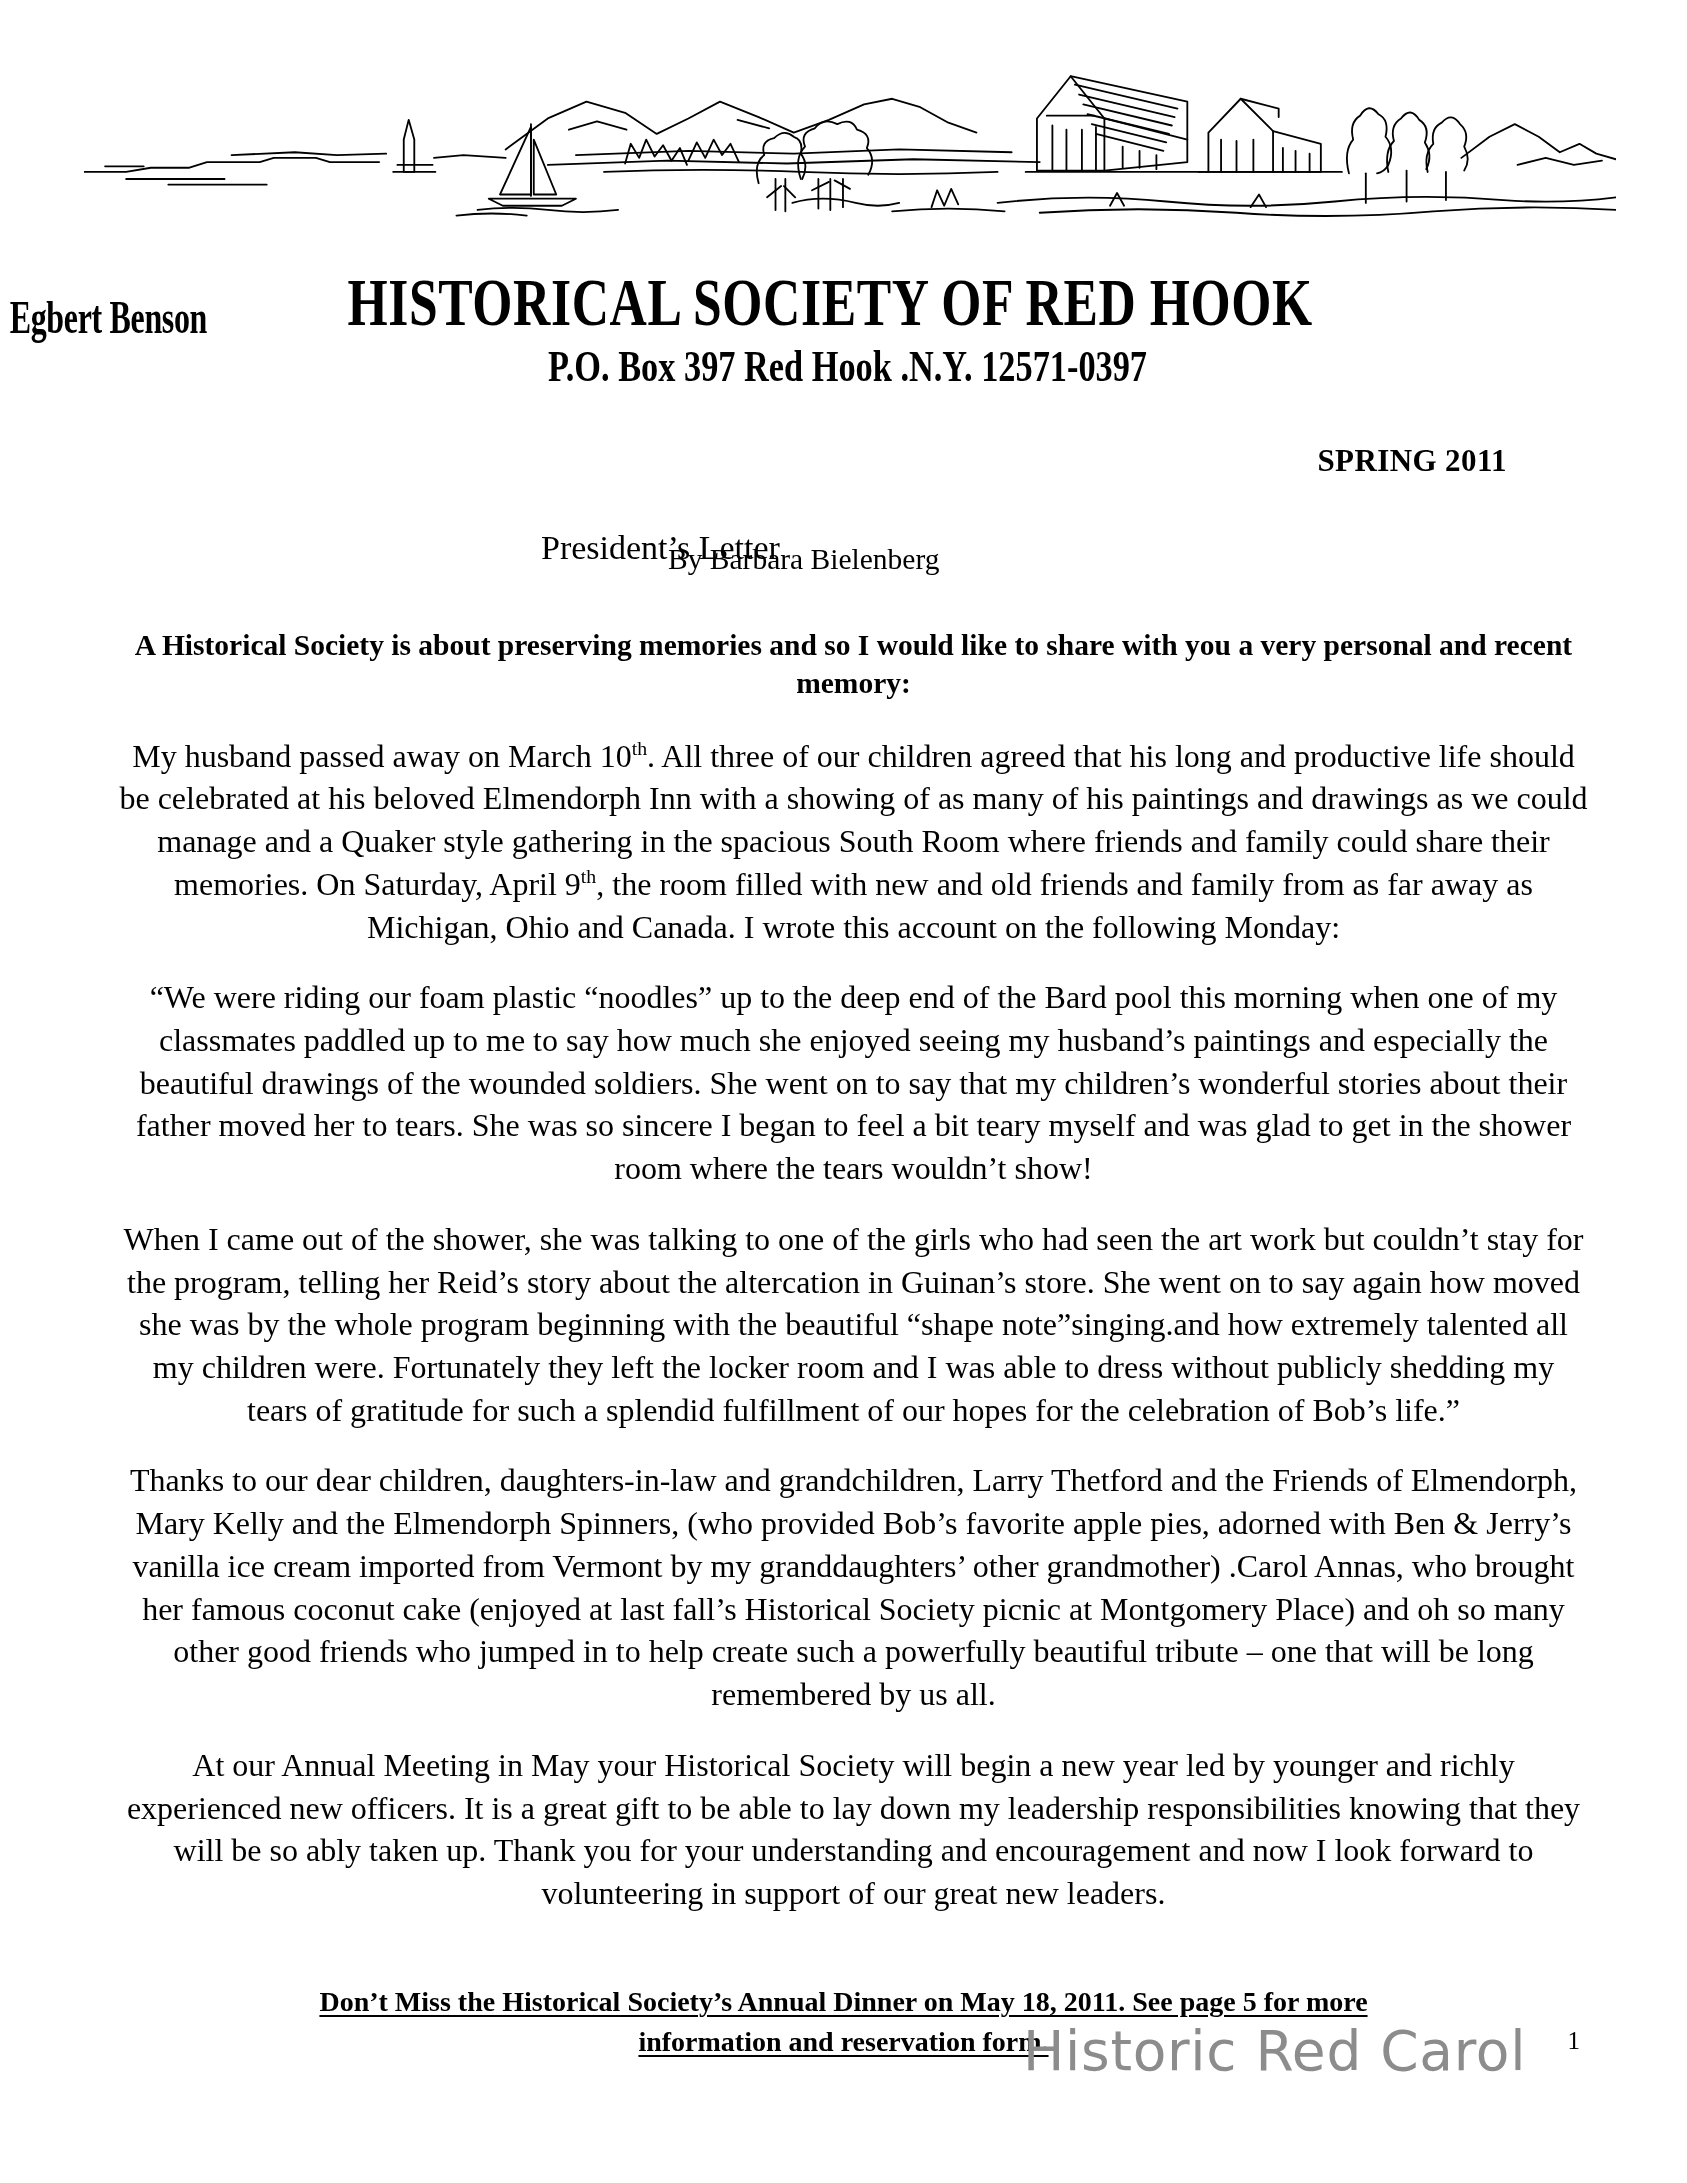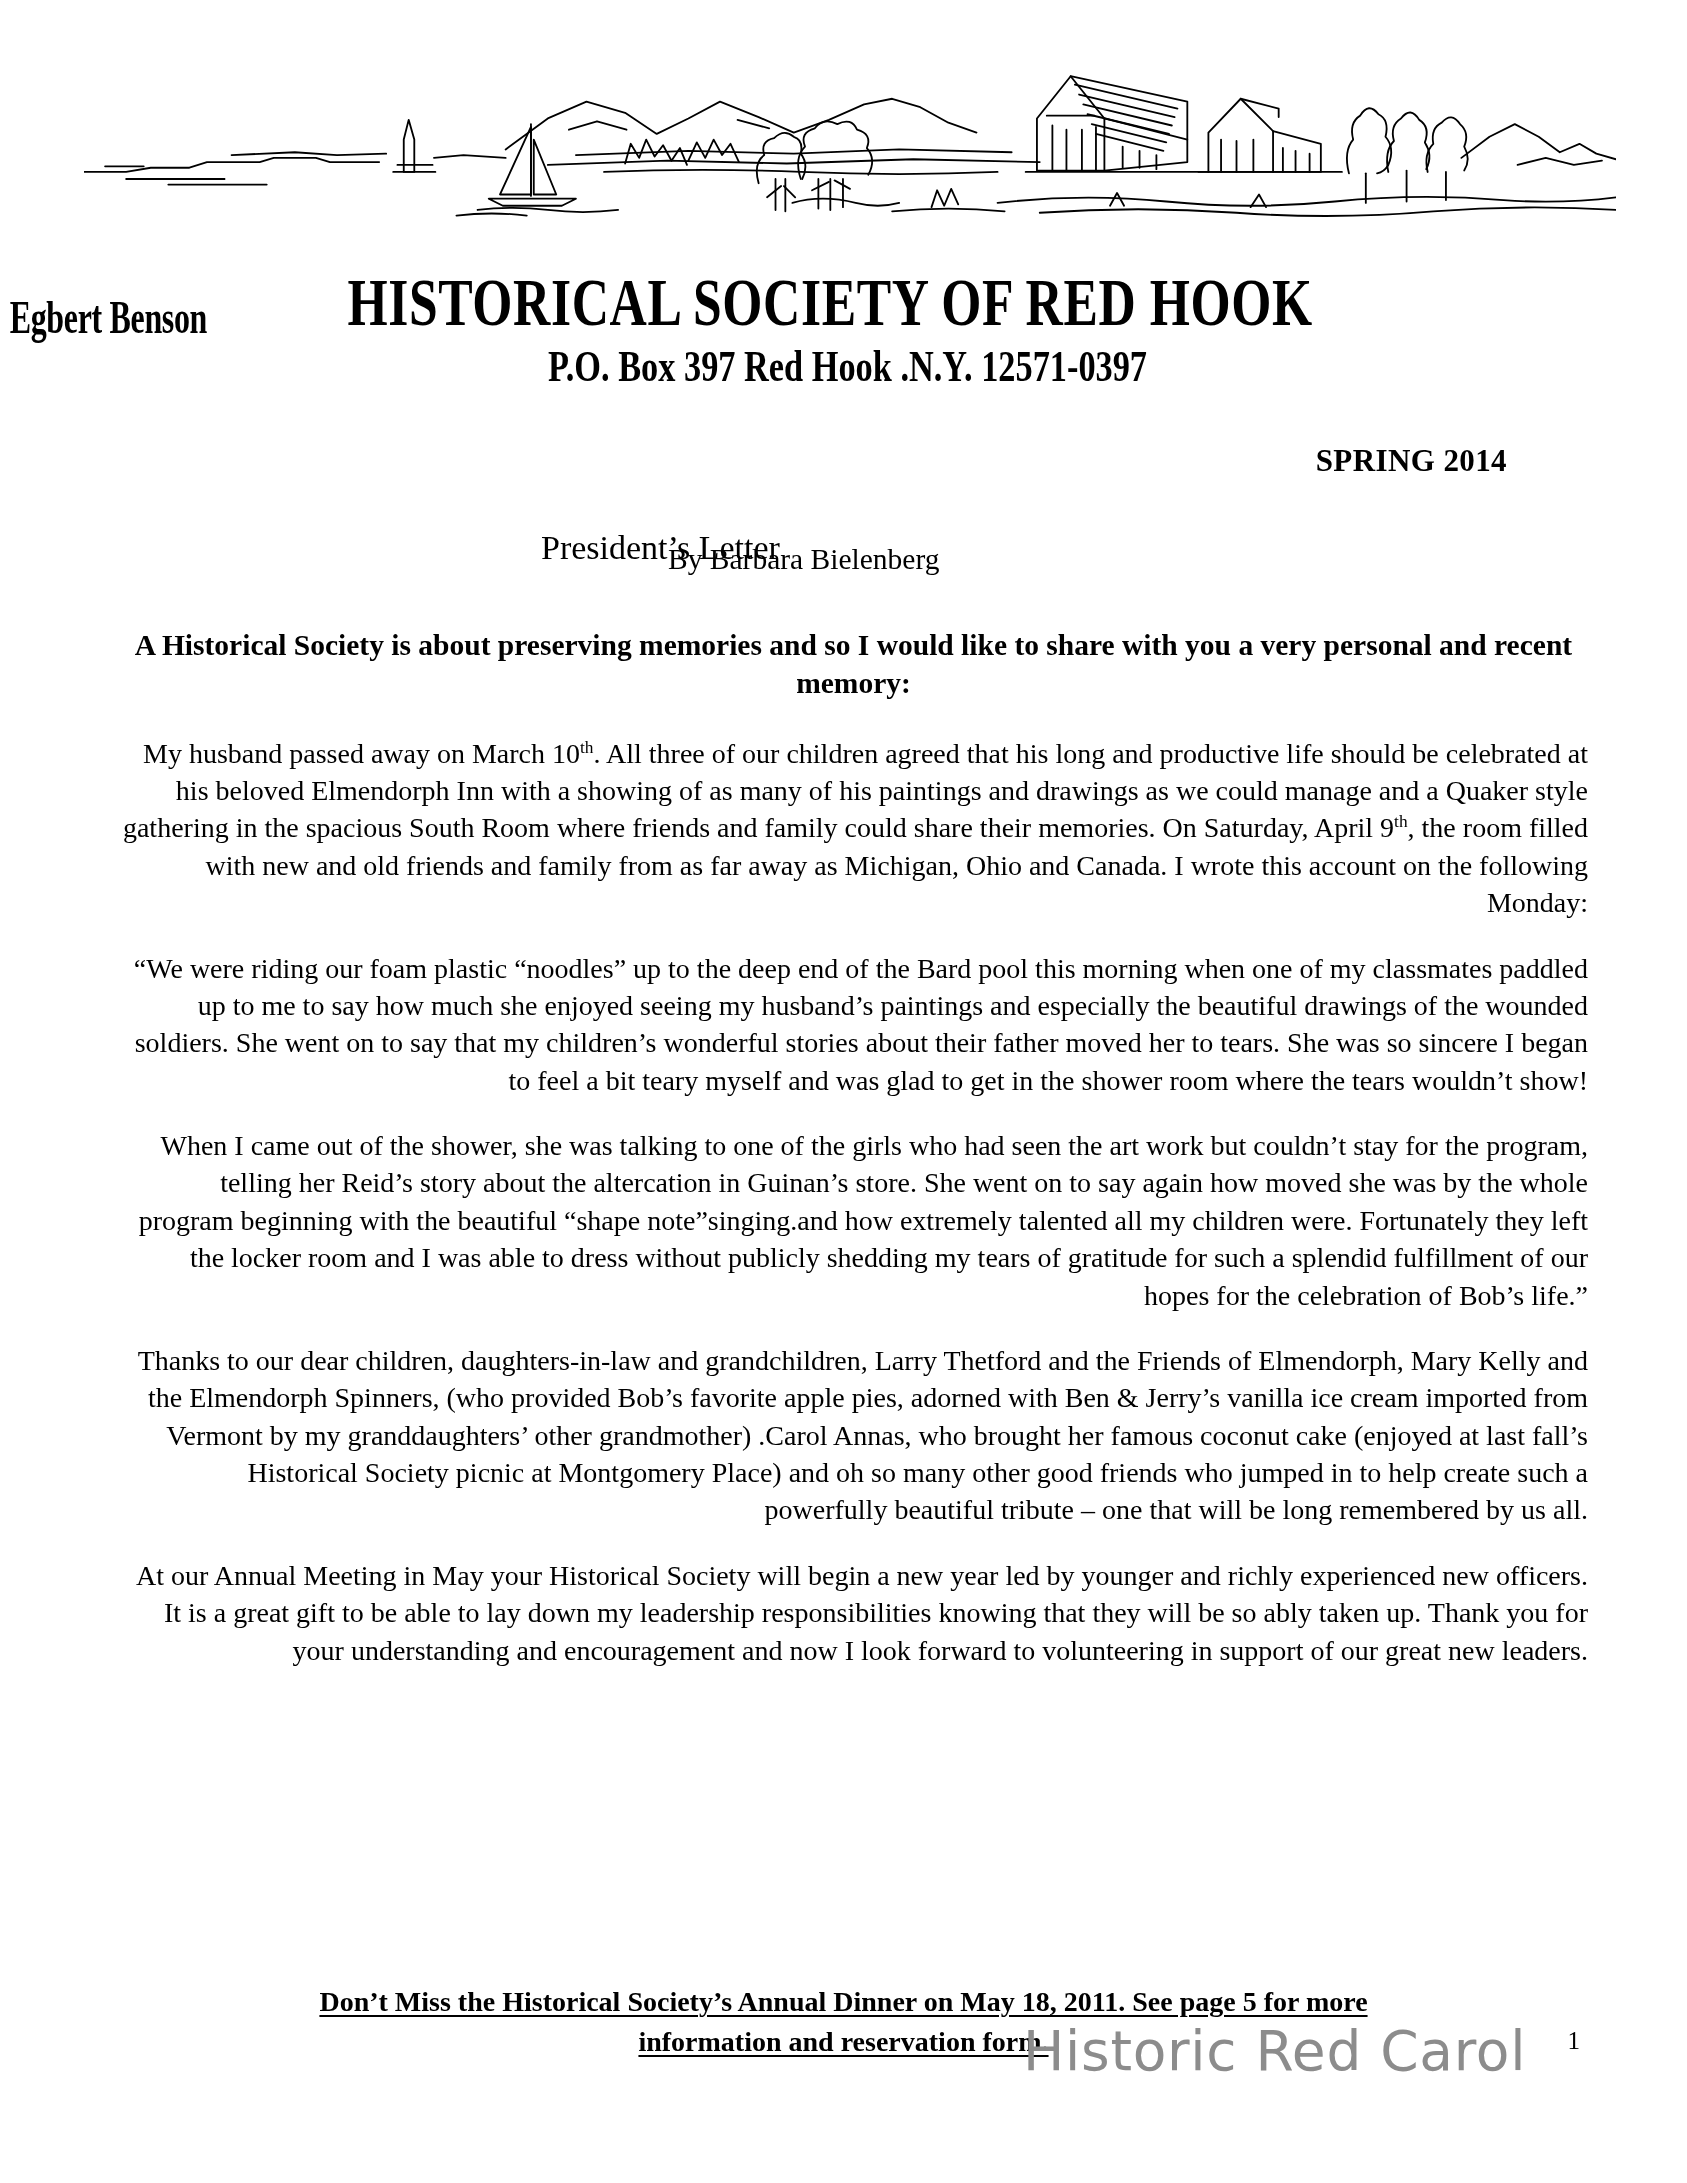--- a/index.html
+++ b/index.html
@@ -122,24 +122,24 @@
     width: 1469px;
   }
   .lead {
     font-weight: bold;
     font-size: 29.5px;
     line-height: 1.30;
     margin: 0 0 32px 0;
     text-align: center;
   }
   .para {
-    font-size: 28px;
+    font-size: 32px;
     line-height: 1.335;
     margin: 0 0 28px 0;
-    text-align: right;
+    text-align: center;
     font-family: Liberation Serif, serif;
   }
   .para sup {
     font-size: 0.62em;
     vertical-align: super;
     line-height: 0;
   }
 
   
   .footer-note {
@@ -266,21 +266,21 @@
     </svg>
   </div>
 
   <div class="masthead-block">
     <div class="masthead-line1">
       <span class="mast-egbert">Egbert Benson</span><span class="mast-title">HISTORICAL  SOCIETY  OF  RED HOOK</span>
     </div>
     <div class="masthead-line2">P.O. Box 397   Red Hook .N.Y. 12571-0397</div>
   </div>
 
-  <div class="issue-date">SPRING  2014</div>
+  <div class="issue-date">SPRING  2011</div>
 
   <div class="article-title">President’s Letter</div>
   <div class="article-byline">By Barbara Bielenberg</div>
 
   <div class="body-col">
 
     <p class="lead">A Historical Society is about preserving memories and so I would like to share with you a very personal and recent memory:</p>
 
     <p class="para"><span>My husband passed away on March 10</span><sup>th</sup><span>. All three of our children agreed that his long and productive life should be celebrated at his beloved Elmendorph Inn with a showing of as many of his paintings and drawings as we could manage and a Quaker style gathering in the spacious South Room where friends and family could share their memories. On Saturday, April 9</span><sup>th</sup><span>, the room filled with new and old friends and family from as far away as Michigan, Ohio and Canada. I wrote this account on the following Monday:</span></p>
 

